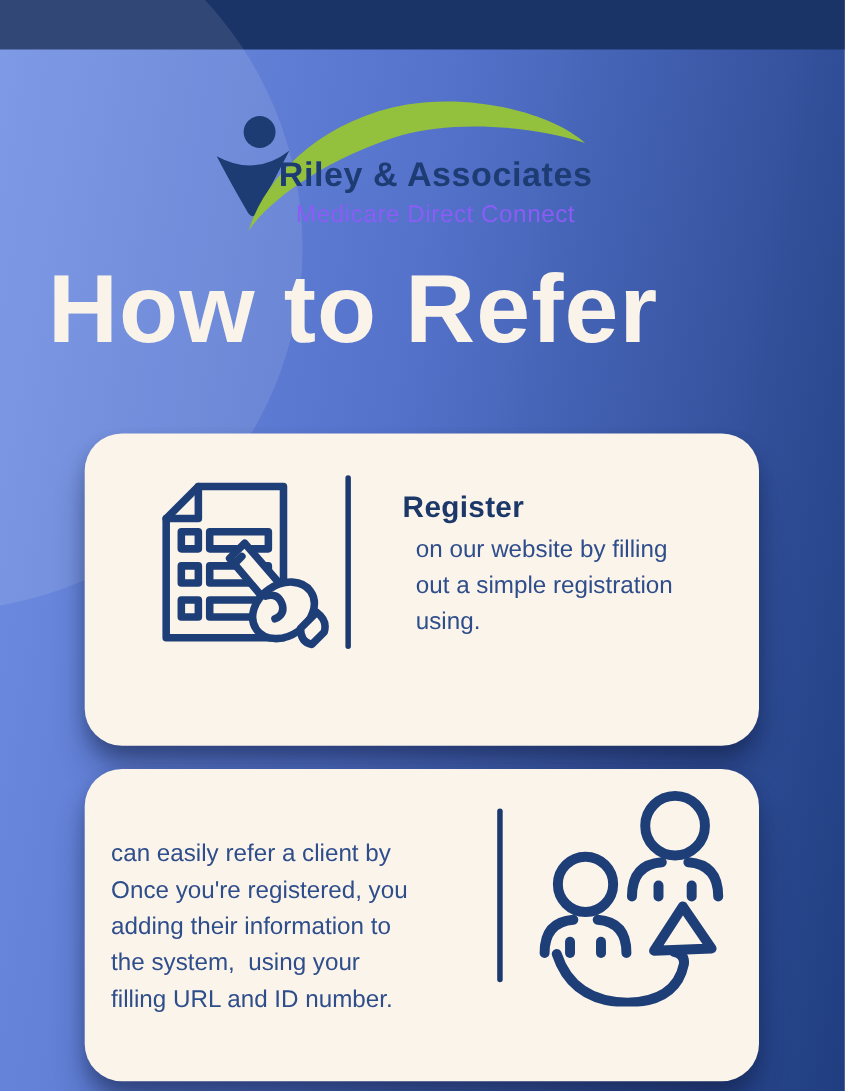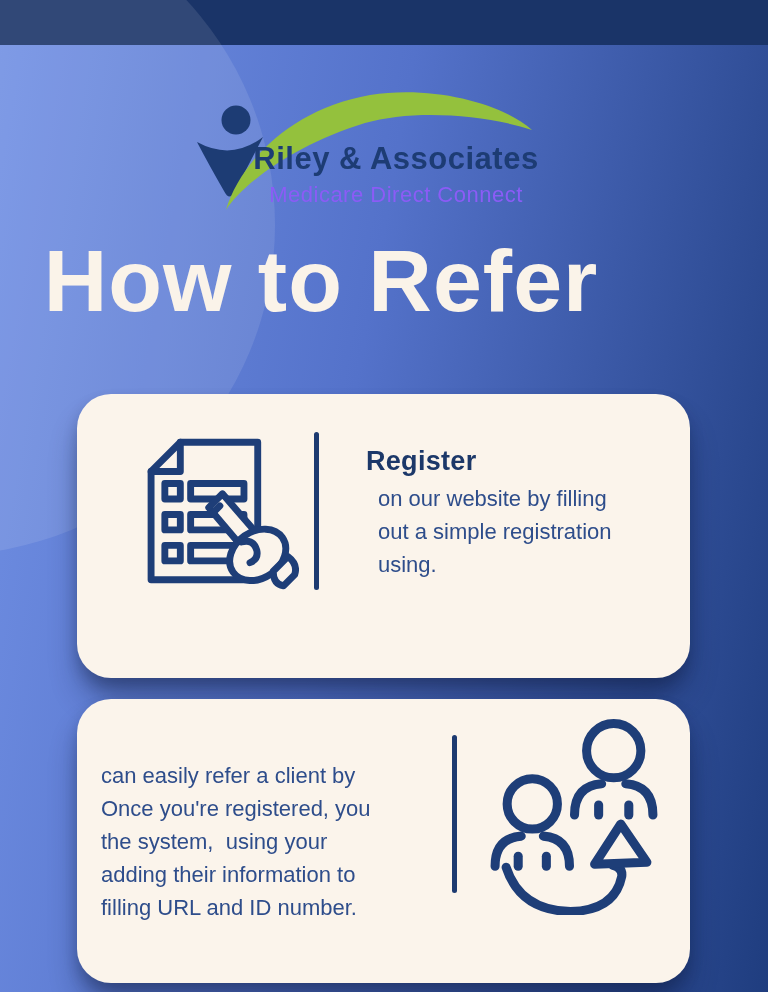--- a/index.html
+++ b/index.html
@@ -126,22 +126,22 @@
     <div class="line">on our website by filling</div>
     <div class="line">out a simple registration</div>
     <div class="line">using.</div>
   </div>
 </div>
 
 <div class="card card-refer">
   <div class="step-body body-refer">
     <div class="line">can easily refer a client by</div>
     <div class="line">Once you're registered, you</div>
+    <div class="line">adding their information to</div>
     <div class="line">the system,  using your</div>
-    <div class="line">adding their information to</div>
     <div class="line">filling URL and ID number.</div>
   </div>
   <div class="divider divider-refer"></div>
   <div class="icon-box icon-refer">
     <svg viewBox="0 0 185 200" aria-hidden="true">
       <g class="ico" stroke-width="9">
         <circle cx="52" cy="90" r="25"></circle>
         <path d="M15 152 Q15 124 41 122"></path>
         <path d="M89 152 Q89 124 63 122"></path>
         <path d="M38 142 L38 152"></path>

